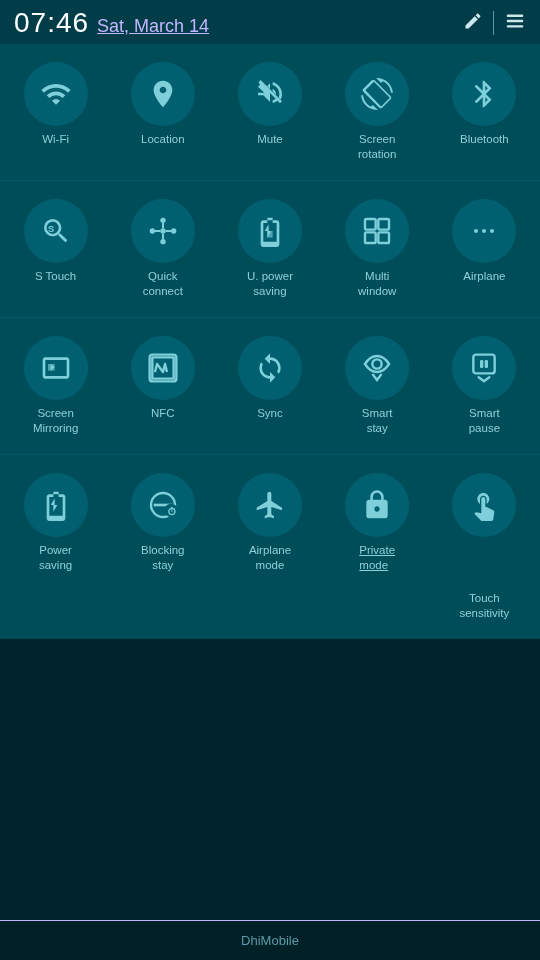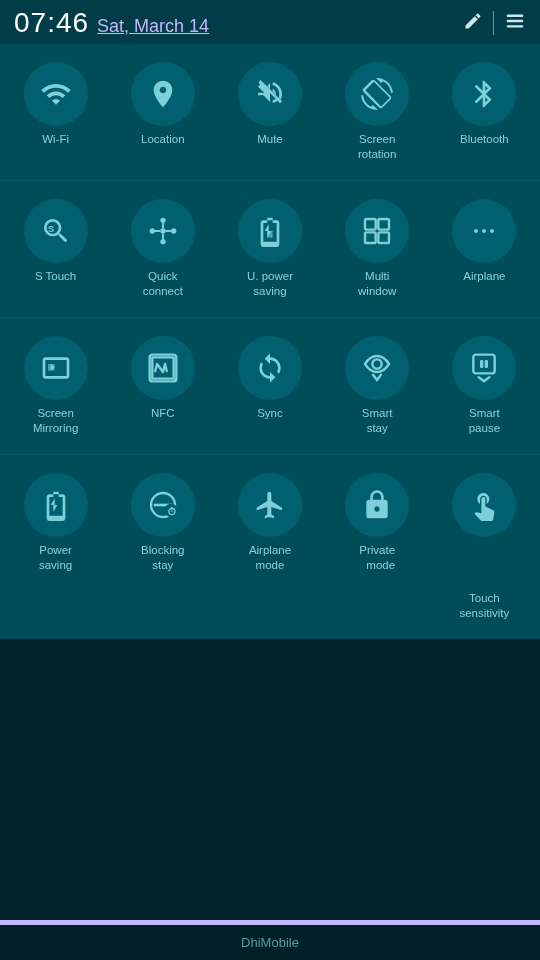--- a/index.html
+++ b/index.html
@@ -112,21 +112,21 @@
       flex: 1;
       background: #00232c;
     }
 
     .footer {
       height: 40px;
       background: #002028;
       display: flex;
       align-items: center;
       justify-content: center;
-      border-top: 5px solid #c4b5fd;
+      border-top: 1px solid #c4b5fd;
     }
 
     .footer-text {
       color: #5a9aa8;
       font-size: 13px;
     }
   </style>
 </head>
 <body>
 
@@ -363,21 +363,21 @@
     <span class="item-label" style="white-space:pre-line; text-align:center;">Airplane
 mode</span>
   </div>
 
   <div class="grid-item">
     <div class="icon-circle">
       <svg viewBox="0 0 24 24">
         <path d="M18 8h-1V6c0-2.76-2.24-5-5-5S7 3.24 7 6v2H6c-1.1 0-2 .9-2 2v10c0 1.1.9 2 2 2h12c1.1 0 2-.9 2-2V10c0-1.1-.9-2-2-2zm-6 9c-1.1 0-2-.9-2-2s.9-2 2-2 2 .9 2 2-.9 2-2 2zm3.1-9H8.9V6c0-1.71 1.39-3.1 3.1-3.1 1.71 0 3.1 1.39 3.1 3.1v2z"></path>
       </svg>
     </div>
-    <span class="item-label" style="white-space:pre-line; text-align:right;">Private
+    <span class="item-label" style="white-space:pre-line; text-align:left;text-decoration:underline;">Private
 mode</span>
   </div>
 
   <div class="grid-item">
     <div class="icon-circle">
       <svg viewBox="0 0 24 24">
         <path d="M9 11.24V7.5C9 6.12 10.12 5 11.5 5S14 6.12 14 7.5v3.74c1.21-.81 2-2.18 2-3.74C16 5.01 13.99 3 11.5 3S7 5.01 7 7.5c0 1.56.79 2.93 2 3.74zm9.84 4.63l-4.54-2.26c-.17-.07-.35-.11-.54-.11H13v-6c0-.83-.67-1.5-1.5-1.5S10 6.67 10 7.5v10.74l-3.43-.72c-.08-.01-.15-.03-.24-.03-.31 0-.59.13-.79.33l-.79.8 4.94 4.94c.27.27.65.44 1.06.44h6.79c.75 0 1.33-.55 1.44-1.28l.75-5.27c.01-.07.02-.14.02-.2 0-.62-.38-1.16-.91-1.38z"></path>
       </svg>
     </div>
     <span class="item-label" style="white-space:pre-line; text-align:center;margin-top:48px;">Touch

